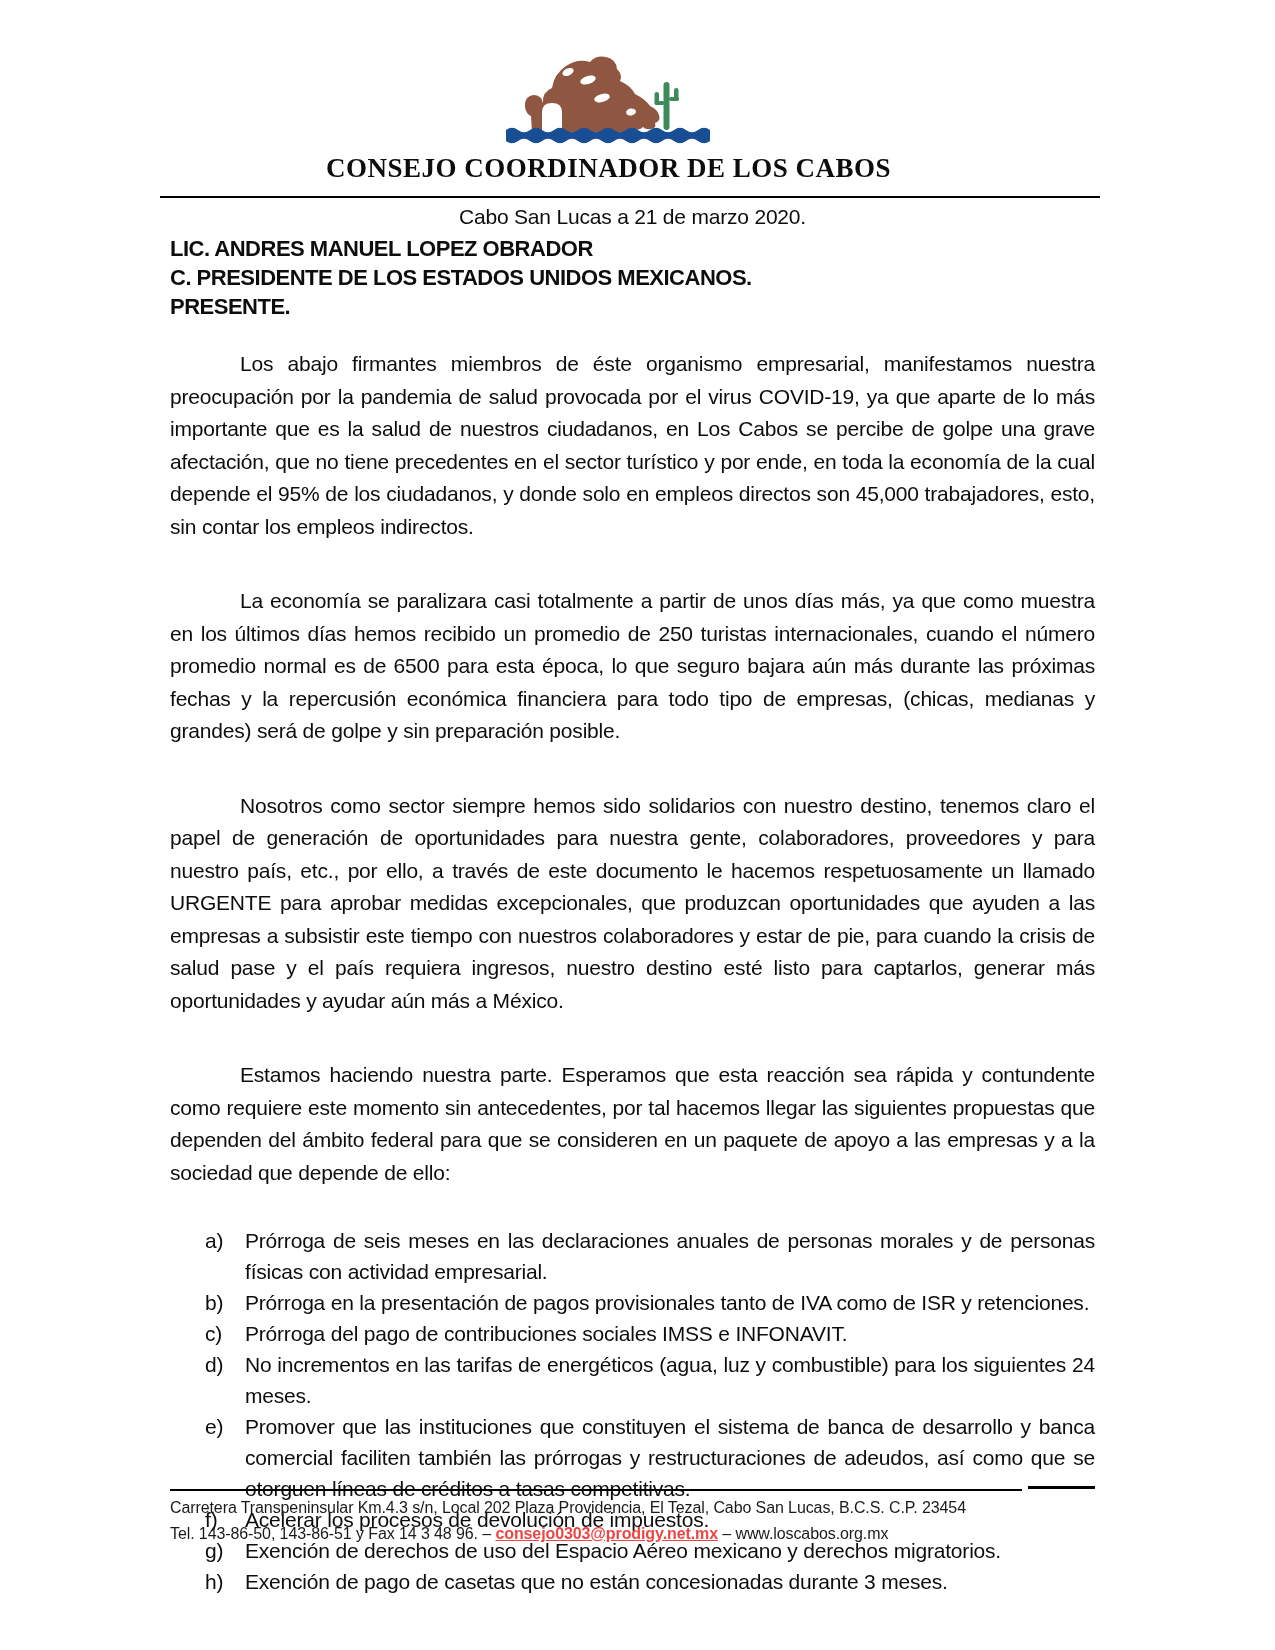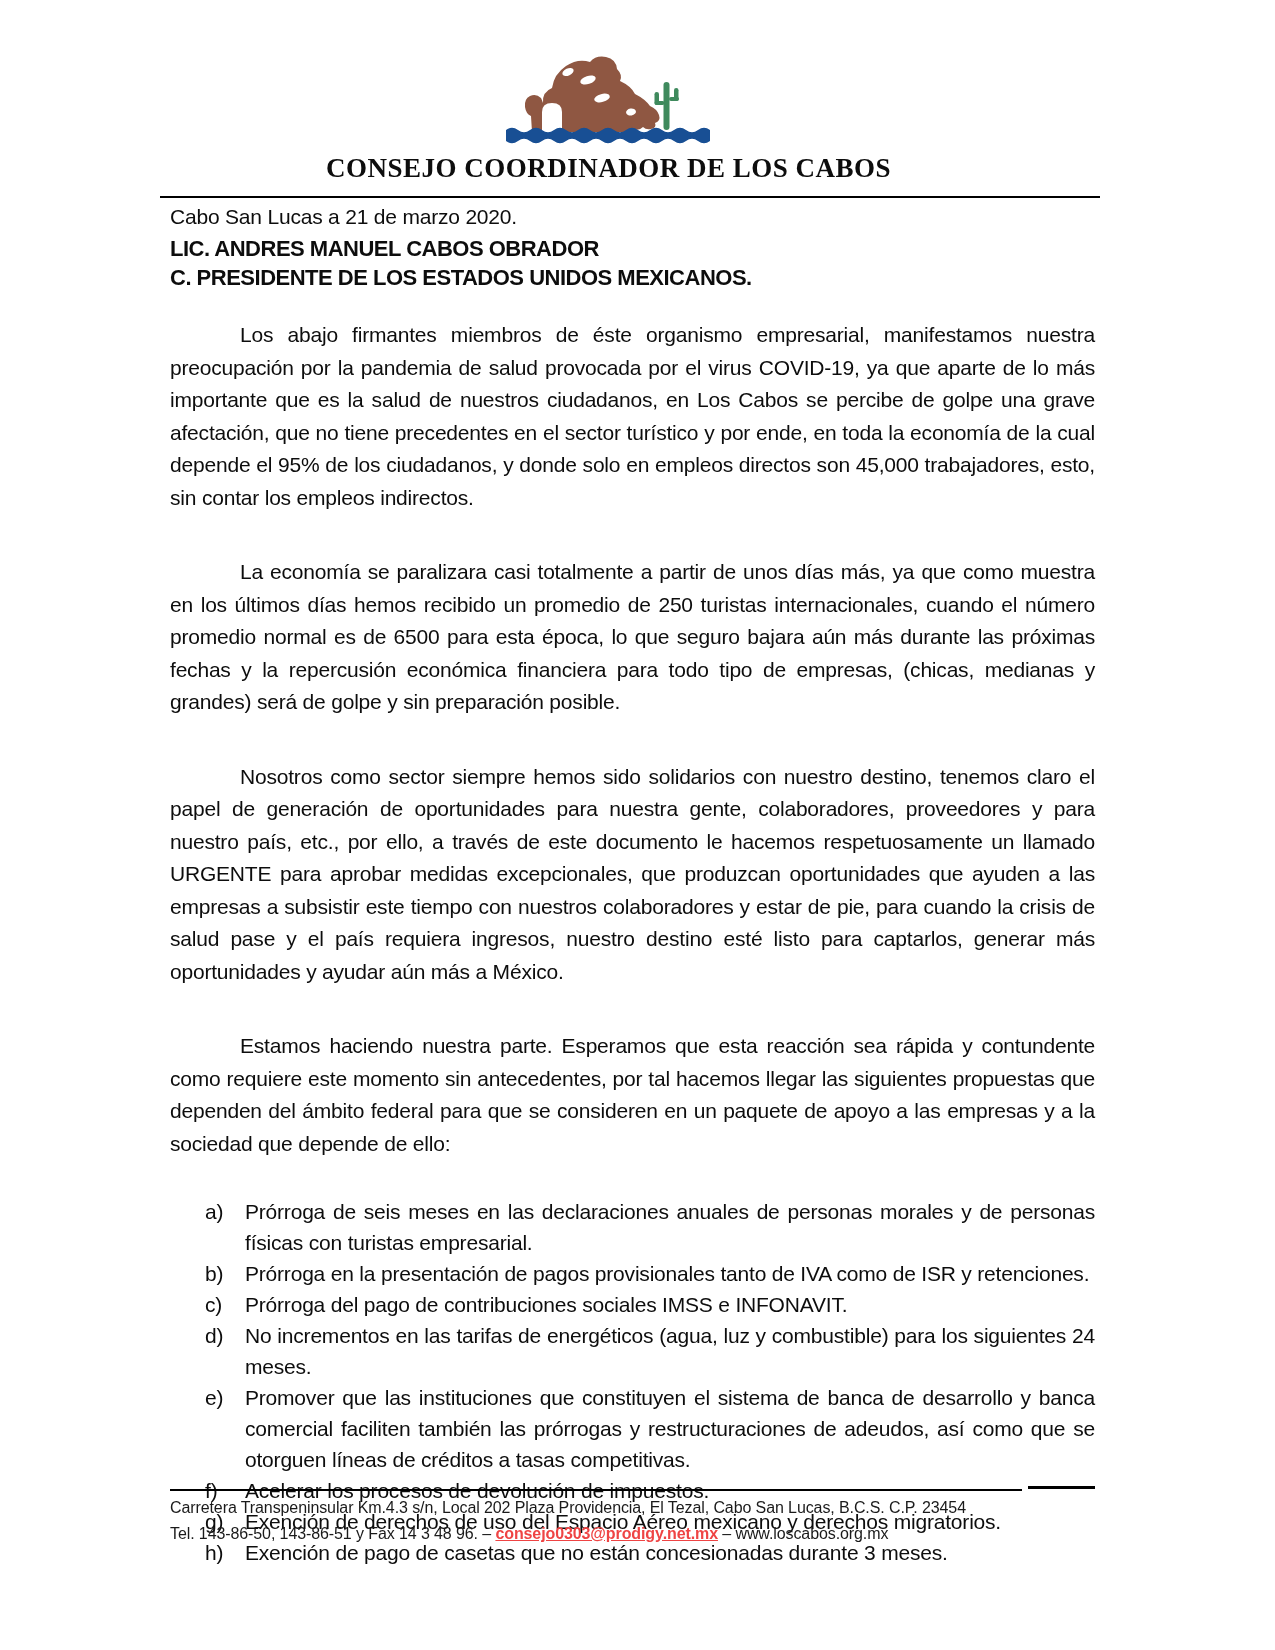--- a/index.html
+++ b/index.html
@@ -26,21 +26,21 @@
     font-family:"DejaVu Sans",sans-serif;
     font-size:20px;line-height:24px;margin-top:1px;letter-spacing:.2px;
   }
   .head-rule{
     border:none;height:2px;background:#000;
     margin:13px 0 0 -10px;width:940px;
   }
 
   
   .date-line{
-    margin-top:7px;text-align:left;
+    margin-top:7px;text-align:center;
     font-size:21px;line-height:24px;letter-spacing:-.2px;
   }
   .recipient{margin-top:5px;}
   .recipient div{
     font-weight:bold;font-size:22px;line-height:29px;letter-spacing:-.5px;
   }
 
   
   .body-par{
     margin:42px 0 0 0;
@@ -108,33 +108,34 @@
         </g>
       </svg>
       <h1 class="org-name">CONSEJO COORDINADOR DE LOS CABOS</h1>
     </div>
 
     <hr class="head-rule">
 
     <div class="date-line">Cabo San Lucas a 21 de marzo 2020.</div>
 
     <div class="recipient">
-      <div>LIC. ANDRES MANUEL CABOS OBRADOR</div>
+      <div>LIC. ANDRES MANUEL LOPEZ OBRADOR</div>
       <div>C. PRESIDENTE DE LOS ESTADOS UNIDOS MEXICANOS.</div>
+      <div>PRESENTE.</div>
     </div>
 
     <p class="body-par first">Los abajo firmantes miembros de éste organismo empresarial, manifestamos nuestra preocupación por la pandemia de salud provocada por el virus COVID-19, ya que aparte de lo más importante que es la salud de nuestros ciudadanos, en Los Cabos se percibe de golpe una grave afectación, que no tiene precedentes en el sector turístico y por ende, en toda la economía de la cual depende el 95% de los ciudadanos, y donde solo en empleos directos son 45,000 trabajadores, esto, sin contar los empleos indirectos.</p>
     <p class="body-par">La economía se paralizara casi totalmente a partir de unos días más, ya que como muestra en los últimos días hemos recibido un promedio de 250 turistas internacionales, cuando el número promedio normal es de 6500 para esta época, lo que seguro bajara aún más durante las próximas fechas y la repercusión económica financiera para todo tipo de empresas, (chicas, medianas y grandes) será de golpe y  sin preparación posible.</p>
     <p class="body-par">Nosotros como sector  siempre hemos sido solidarios con nuestro destino, tenemos claro el papel de generación de oportunidades para nuestra gente, colaboradores, proveedores y para nuestro país,  etc., por ello, a través de este documento le hacemos respetuosamente un llamado URGENTE para aprobar medidas excepcionales, que produzcan oportunidades que ayuden a las empresas a subsistir este tiempo con nuestros colaboradores y estar de pie, para cuando la crisis de salud pase y el país requiera ingresos, nuestro destino esté listo para captarlos, generar más oportunidades y ayudar aún más a México.</p>
     <p class="body-par">Estamos haciendo nuestra parte. Esperamos que esta reacción sea rápida y contundente como requiere este momento sin antecedentes, por tal hacemos llegar las siguientes propuestas que dependen del ámbito federal para que se consideren en un paquete de apoyo a las empresas y a la sociedad que depende de ello:</p>
 
     <div class="proposals">
       <div class="proposal">
         <span class="marker">a)</span>
-        <span class="ptext">Prórroga de seis meses en las declaraciones anuales de personas morales y de personas físicas con turistas empresarial.</span>
+        <span class="ptext">Prórroga de seis meses en las declaraciones anuales de personas morales y de personas físicas con actividad empresarial.</span>
       </div>
       <div class="proposal">
         <span class="marker">b)</span>
         <span class="ptext">Prórroga en la presentación de pagos provisionales tanto de IVA como de ISR y retenciones.</span>
       </div>
       <div class="proposal">
         <span class="marker">c)</span>
         <span class="ptext">Prórroga del pago de contribuciones sociales IMSS e INFONAVIT.</span>
       </div>
       <div class="proposal">

